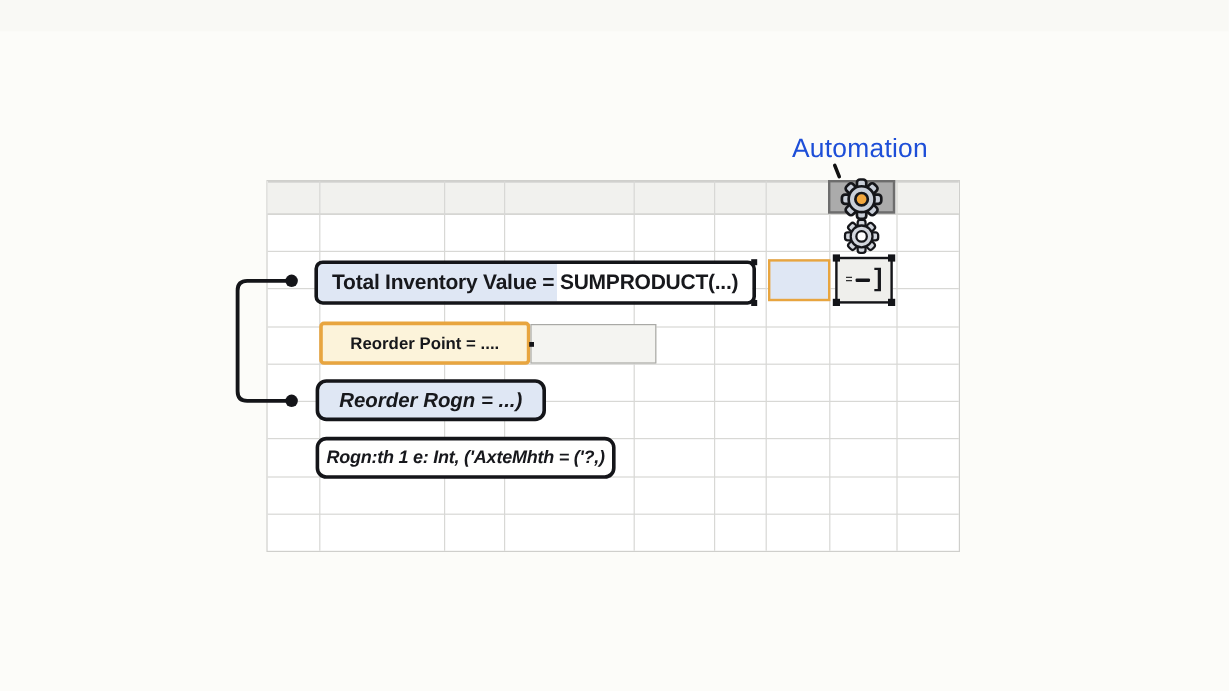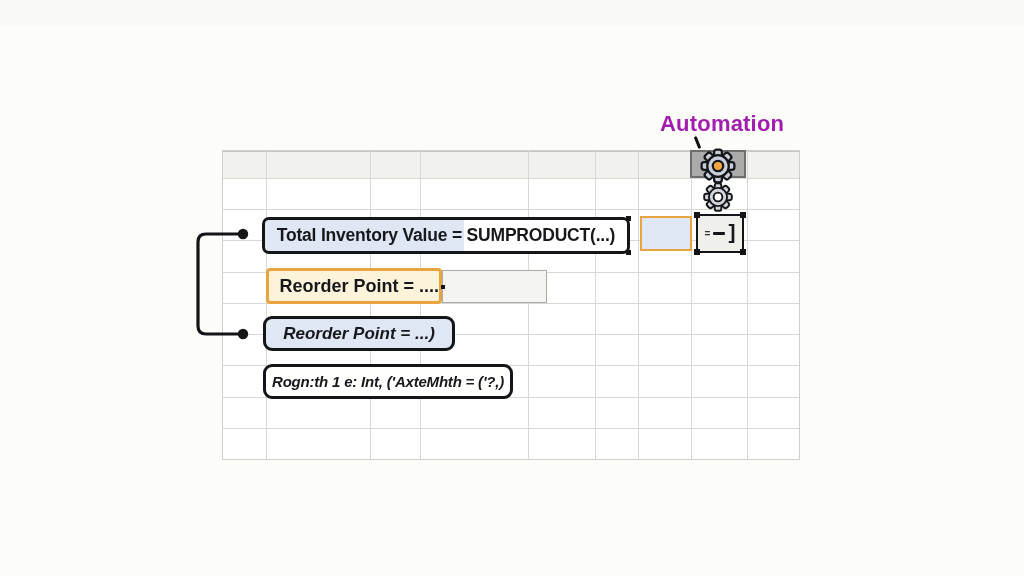--- a/index.html
+++ b/index.html
@@ -19,32 +19,32 @@
   .gridline.h{height:1px;left:0;right:0;}
   #header-row{position:absolute;left:0;top:0;right:0;height:27px;background:#f1f1ee;border-bottom:1px solid #c6c6c3;box-shadow:inset 0 1px 0 #c6c6c3;}
 
   
   #gear-cell{left:690px;top:150px;width:56px;height:28px;background:#ababab;border:2px solid #6d6d6d;box-sizing:border-box;}
   #gear-main{left:699px;top:147px;width:38px;height:38px;}
   #gear-secondary{left:702px;top:181px;width:32px;height:32px;}
   #cursor-tick{left:696px;top:136px;width:3px;height:13px;background:#111;transform:rotate(-22deg);border-radius:2px;}
 
   
-  #automation-title{left:660px;top:111px;font-size:22px;font-weight:700;letter-spacing:.2px;color:#a21caf;}
+  #automation-title{left:660px;top:111px;font-size:22px;font-weight:400;letter-spacing:.2px;color:#1d4ed8;}
 
   
   #bracket{left:193px;top:226px;width:58px;height:118px;}
 
   
   .fbox{box-sizing:border-box;display:flex;align-items:center;justify-content:center;white-space:nowrap;}
   #formula-1{left:262px;top:217px;width:368px;height:37px;border:3px solid #141519;border-radius:7px;
      background:linear-gradient(to right,var(--cell-blue) 0 55%,#ffffff 55%);
      font-size:17.5px;font-weight:600;letter-spacing:-.2px;}
   #formula-2{left:266px;top:268px;width:176px;height:36px;border:3px solid var(--accent-orange);border-radius:4px;
-     background:var(--cream);font-size:18px;font-weight:600;justify-content:flex-end;}
+     background:var(--cream);font-size:14px;font-weight:600;}
   #formula-3{left:263px;top:316px;width:192px;height:35px;border:3px solid #141519;border-radius:9px;
      background:var(--cell-blue);font-size:17px;font-weight:600;font-style:italic;}
   #formula-4{left:263px;top:364px;width:250px;height:35px;border:3px solid #141519;border-radius:9px;
      background:#fffffe;font-size:15px;font-weight:600;font-style:italic;letter-spacing:-.2px;}
 
   
   #orange-cell{left:640px;top:216px;width:52px;height:35px;box-sizing:border-box;border:2px solid var(--accent-orange);background:var(--cell-blue);}
   #mini-box{left:696px;top:214px;width:48px;height:39px;box-sizing:border-box;border:2.5px solid #141519;background:#efefec;
      display:flex;align-items:center;justify-content:center;gap:3px;}
   #mini-box .eq{font-size:10px;font-weight:700;color:#333;}
@@ -136,18 +136,18 @@
 </div>
 
 <div class="abs fbox" id="formula-2">
   <span>Reorder Point = ....</span>
 </div>
 <div class="abs" id="range-rect">
   <span class="midhandle"></span>
 </div>
 
 <div class="abs fbox" id="formula-3">
-  <span>Reorder Point = ...)</span>
+  <span>Reorder Rogn = ...)</span>
 </div>
 
 <div class="abs fbox" id="formula-4">
   <span>Rogn:th 1 e: Int,  ('AxteMhth = ('?,)</span>
 </div>
 
 </body></html>

